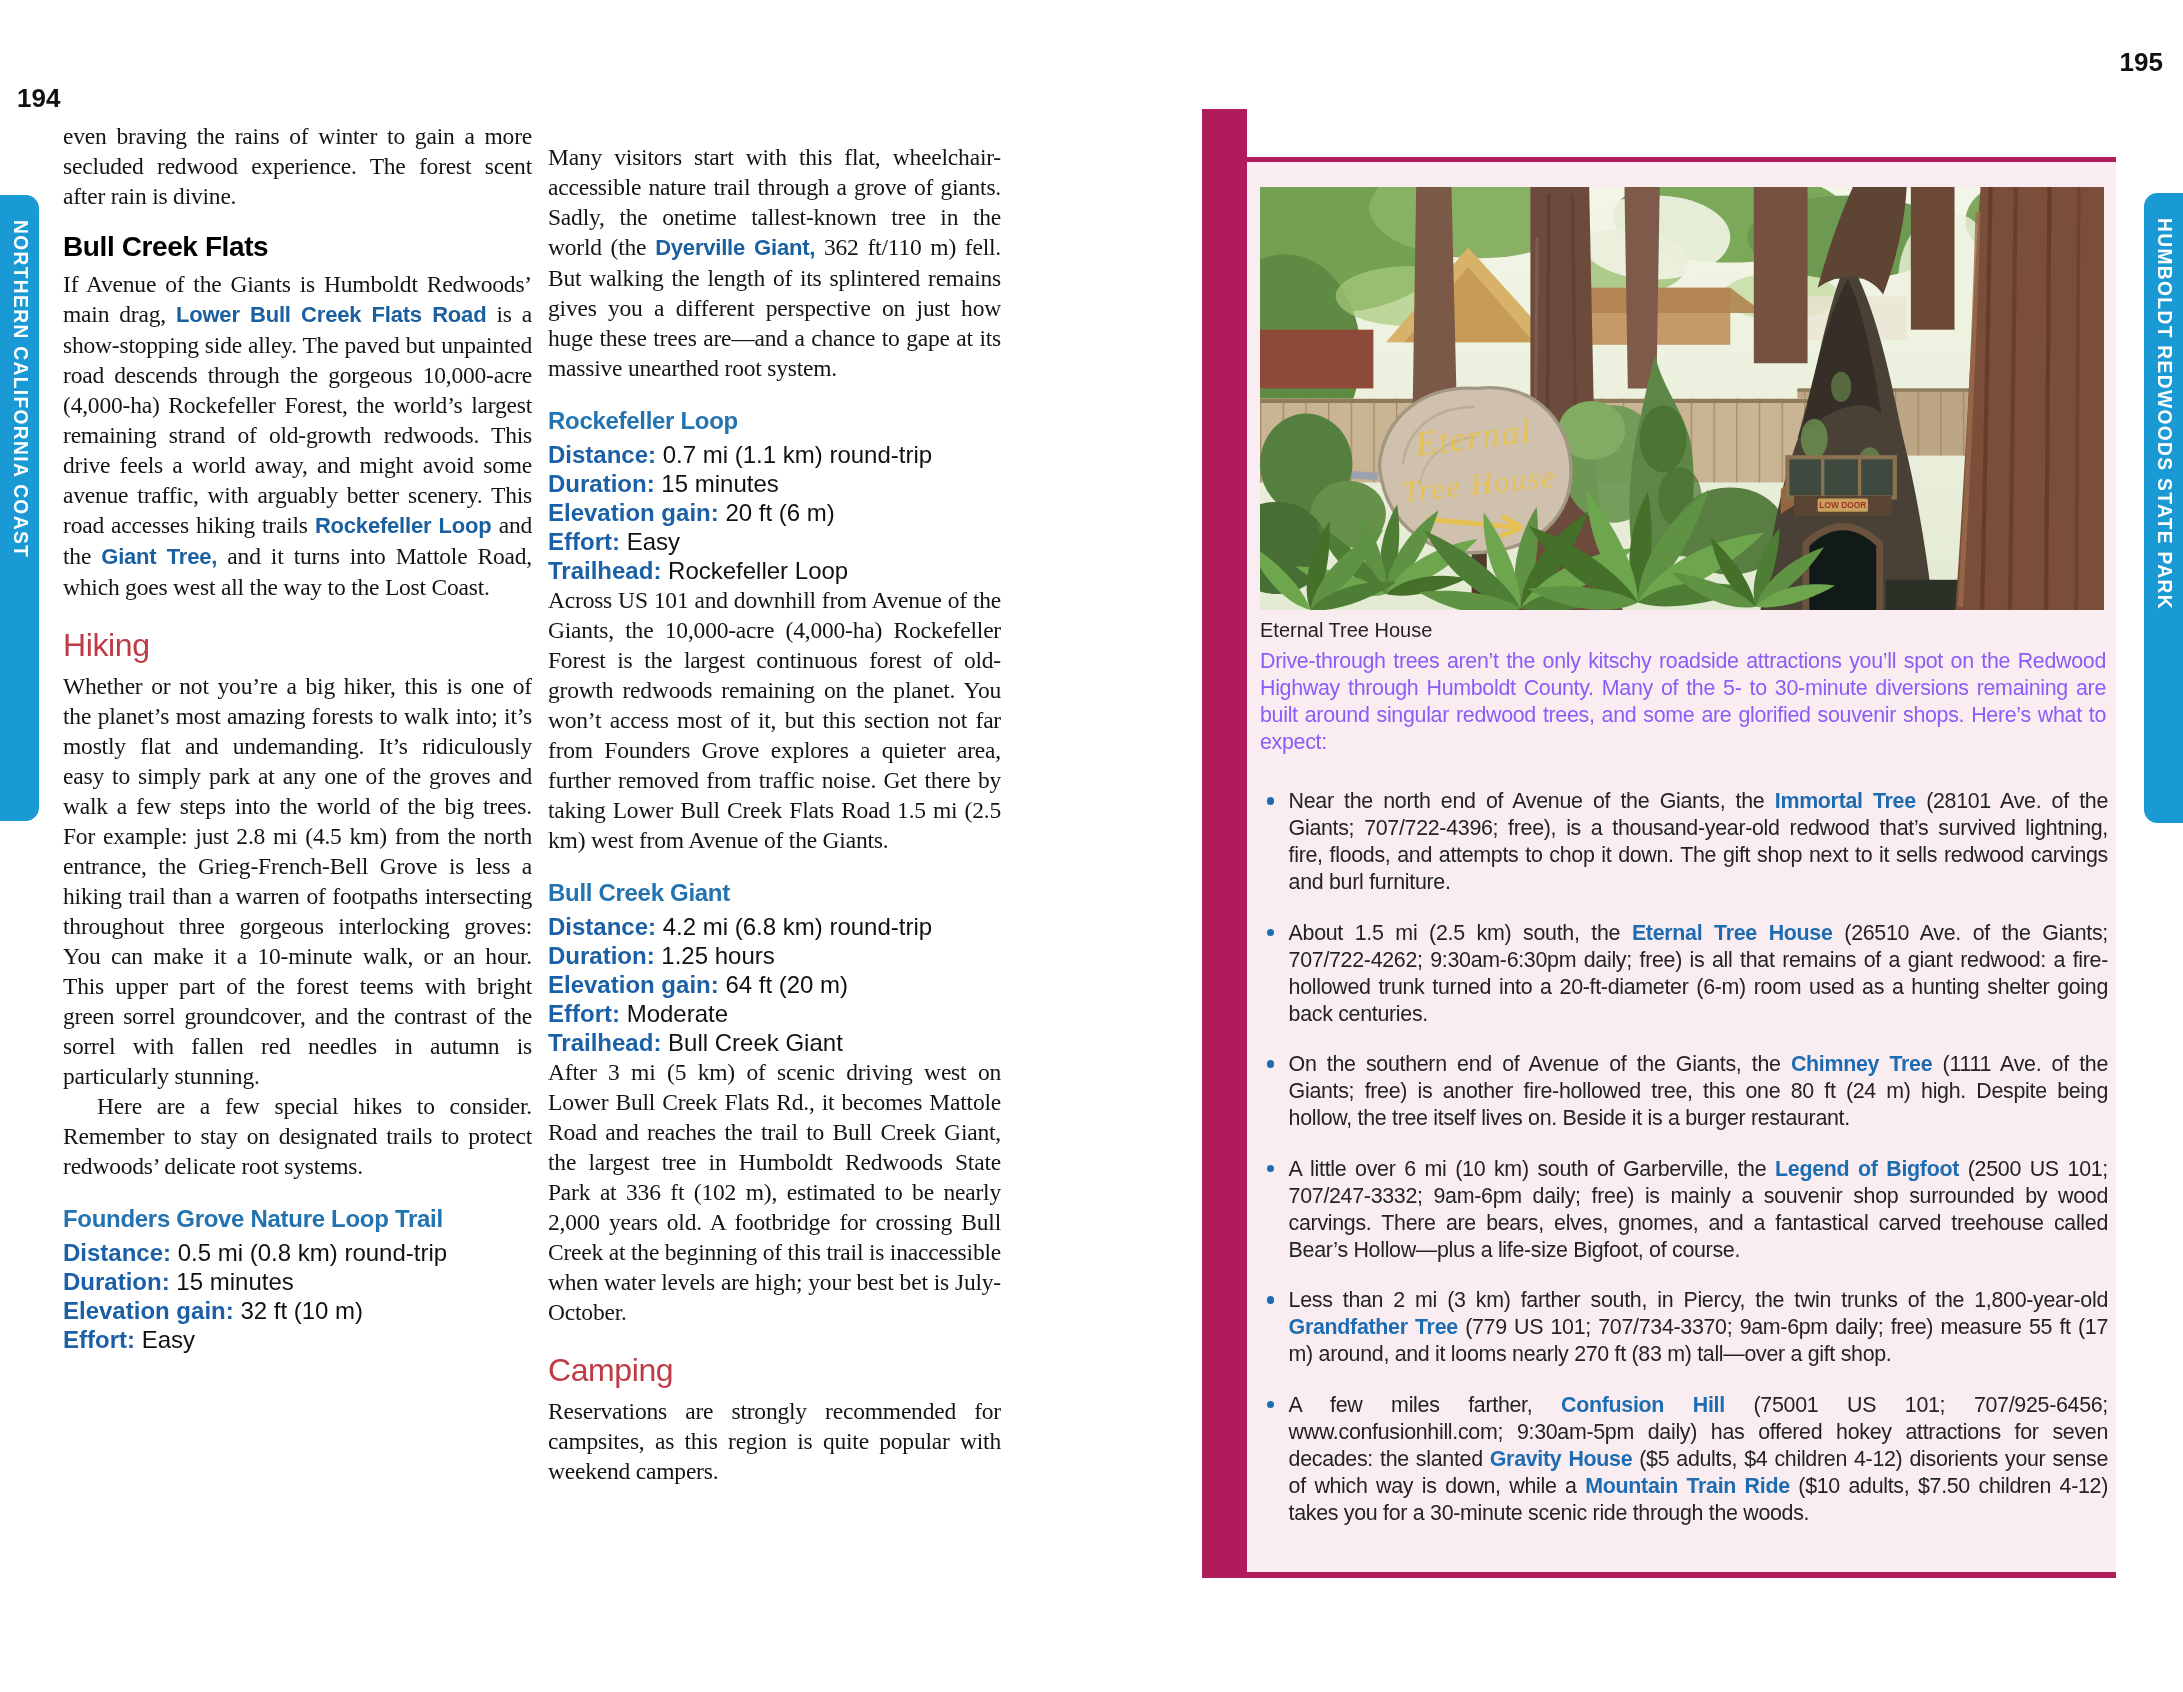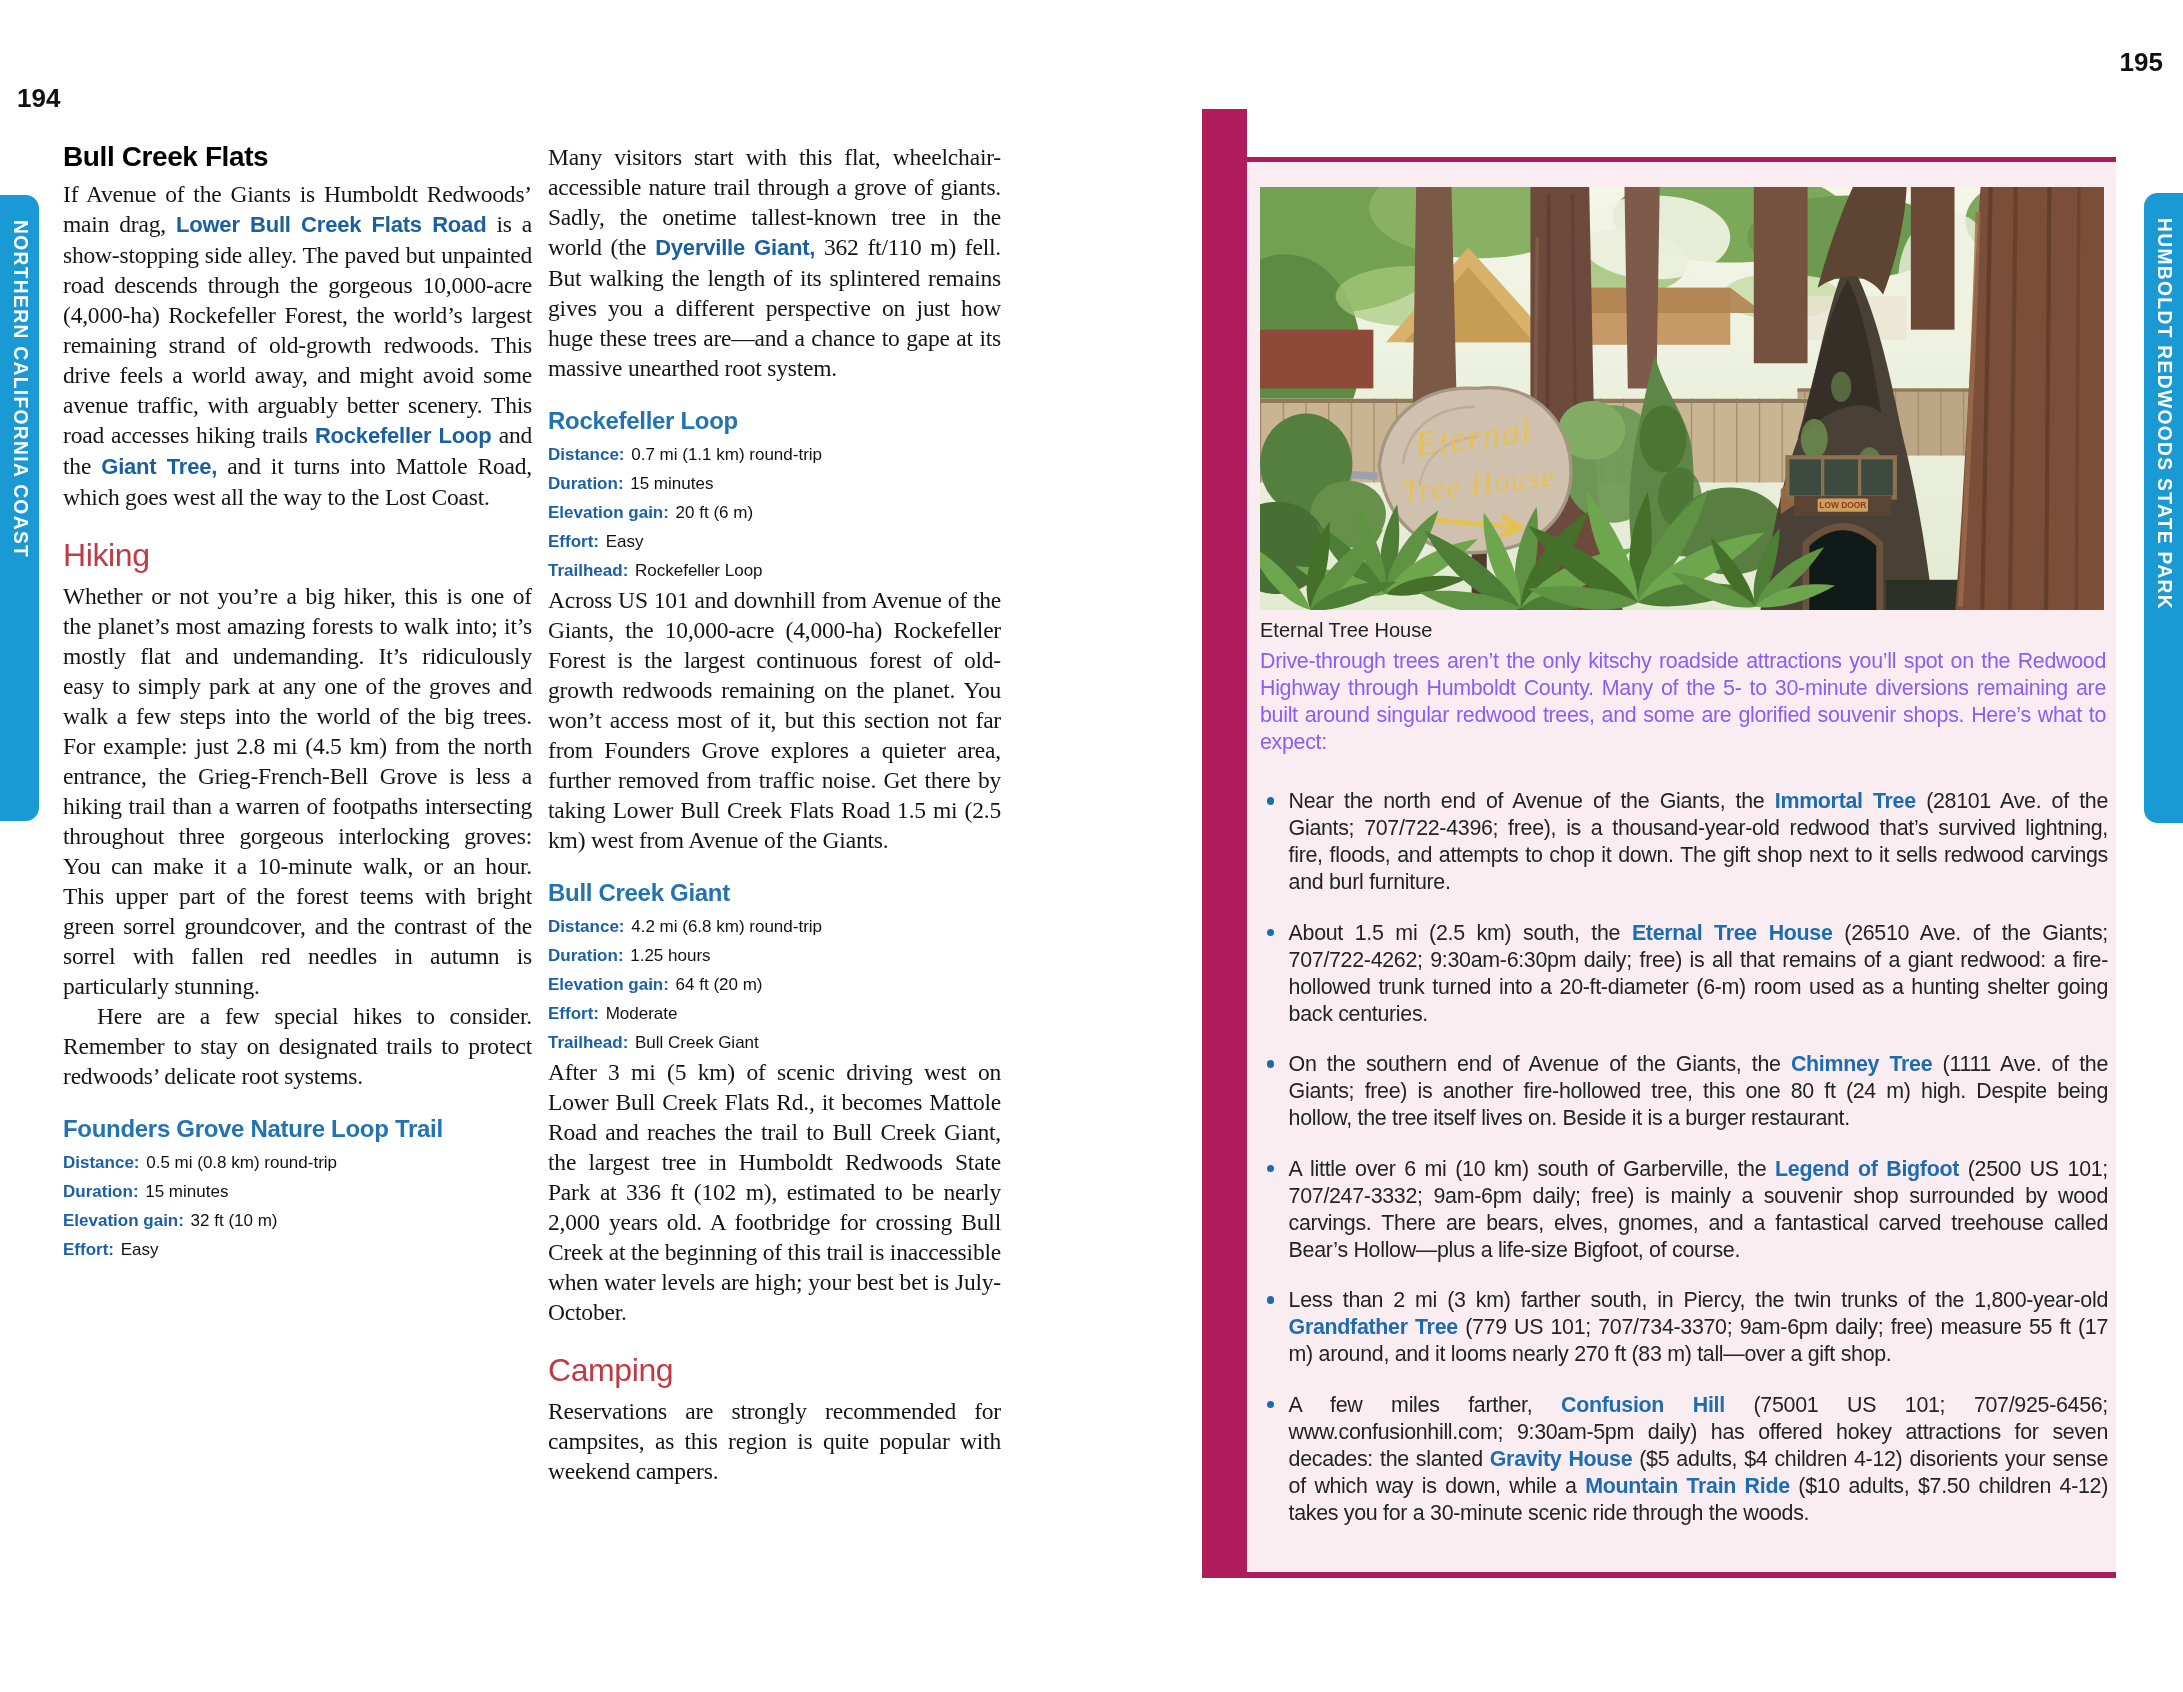--- a/index.html
+++ b/index.html
@@ -22,21 +22,21 @@
   .col{position:absolute;top:121px;}
   .col1{left:63px;width:469px;}
   .col2{left:548px;width:453px;margin-top:21px;}
   .body{font-family:"Liberation Serif",serif;font-size:23.5px;line-height:30px;color:#141414;
         text-align:justify;margin:0;letter-spacing:-0.2px;}
   .indent{text-indent:34px;}
   .h-black{font-size:28px;line-height:1;font-weight:bold;color:#000;margin:22px 0 8.4px;letter-spacing:-0.4px;}
   .h-red{font-size:32px;line-height:1;font-weight:normal;color:var(--heading-red,#bf3a44);margin:27px 0 10px;letter-spacing:-0.4px;}
   .h-blue{font-size:24px;line-height:1.05;font-weight:bold;color:var(--heading-blue,#2273b0);margin:25px 0 6.7px;letter-spacing:-0.3px;}
   .stats{margin-top:1.7px;}
-  .stat{font-size:17px;line-height:29px;color:#111;}
+  .stat{font-size:24px;line-height:29px;color:#111;}
   .stat-label{font-weight:bold;color:var(--label-blue,#1b60a6);margin-right:6.7px;}
   .rb{font-family:"Liberation Sans",sans-serif;font-weight:bold;color:var(--link-blue,#1a5fa0);}
   .body .rb{font-size:22px;}
 
   
   .sb-bar{position:absolute;left:1202px;top:109px;width:45px;height:1463px;background:var(--magenta,#b01c5b);}
   .sb-title{position:absolute;left:1265px;top:102px;margin:0;font-size:34px;font-weight:bold;color:#000;letter-spacing:-0.4px;}
   .sb-rule-top{position:absolute;left:1247px;top:157px;width:869px;height:5px;background:var(--magenta,#b01c5b);}
   .sb-box{position:absolute;left:1247px;top:162px;width:869px;height:1410px;background:var(--pink-bg,#f9edf2);}
   .sb-rule-bottom{position:absolute;left:1202px;top:1572px;width:914px;height:5.9px;background:var(--magenta,#b01c5b);}
@@ -59,20 +59,21 @@
   <div class="pagenum pr">195</div>
 
   <div class="tab tab-left">
     <span class="tab-text">NORTHERN CALIFORNIA COAST</span>
   </div>
   <div class="tab tab-right">
     <span class="tab-text">HUMBOLDT REDWOODS STATE PARK</span>
   </div>
 
   <div class="col col1">
+    <p class="body"><span>even braving the rains of winter to gain a more secluded redwood experience. The forest scent after rain is divine.</span></p>
     <h3 class="h-black">Bull Creek Flats</h3>
     <p class="body"><span>If Avenue of the Giants is Humboldt Redwoods’ main drag, </span><span class="rb">Lower Bull Creek Flats Road</span><span> is a show-stopping side alley. The paved but unpainted road descends through the gorgeous 10,000-acre (4,000-ha) Rockefeller Forest, the world’s largest remaining strand of old-growth redwoods. This drive feels a world away, and might avoid some avenue traffic, with arguably better scenery. This road accesses hiking trails </span><span class="rb">Rockefeller Loop</span><span> and the </span><span class="rb">Giant Tree,</span><span> and it turns into Mattole Road, which goes west all the way to the Lost Coast.</span></p>
     <h2 class="h-red">Hiking</h2>
     <p class="body"><span>Whether or not you’re a big hiker, this is one of the planet’s most amazing forests to walk into; it’s mostly flat and undemanding. It’s ridiculously easy to simply park at any one of the groves and walk a few steps into the world of the big trees. For example: just 2.8 mi (4.5 km) from the north entrance, the Grieg-French-Bell Grove is less a hiking trail than a warren of footpaths intersecting throughout three gorgeous interlocking groves: You can make it a 10-minute walk, or an hour. This upper part of the forest teems with bright green sorrel groundcover, and the contrast of the sorrel with fallen red needles in autumn is particularly stunning.</span></p>
     <p class="body indent"><span>Here are a few special hikes to consider. Remember to stay on designated trails to protect redwoods’ delicate root systems.</span></p>
     <h4 class="h-blue">Founders Grove Nature Loop Trail</h4>
     <div class="stats">
       <div class="stat"><span class="stat-label">Distance:</span><span class="stat-value">0.5 mi (0.8 km) round-trip</span></div>
       <div class="stat"><span class="stat-label">Duration:</span><span class="stat-value">15 minutes</span></div>
       <div class="stat"><span class="stat-label">Elevation gain:</span><span class="stat-value">32 ft (10 m)</span></div>

